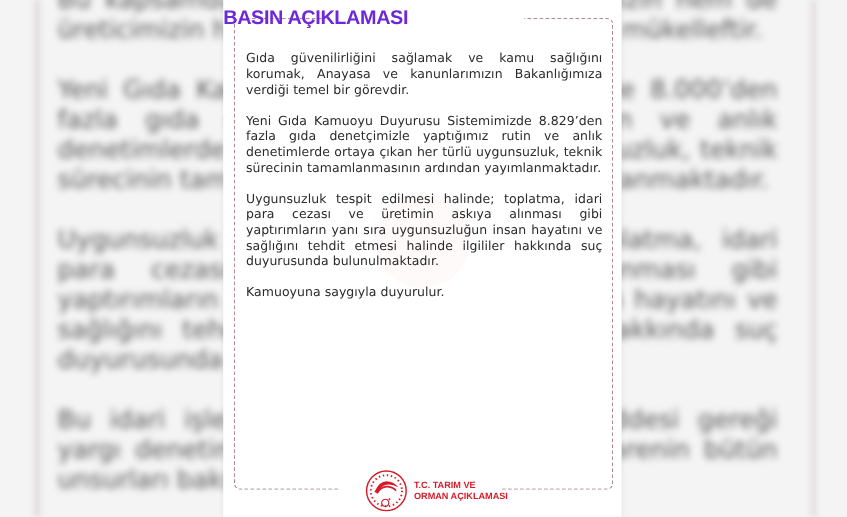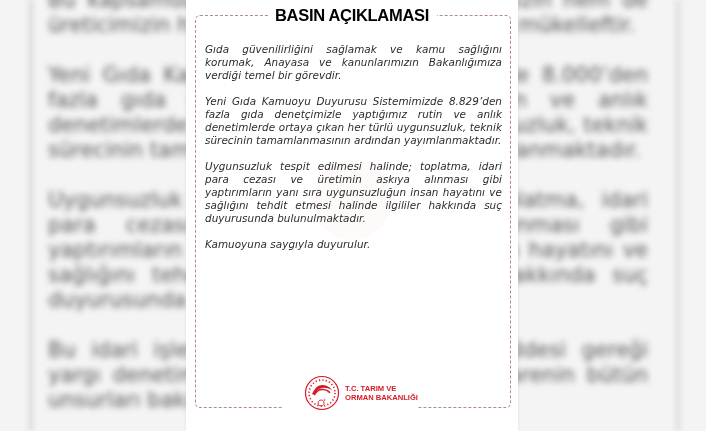--- a/index.html
+++ b/index.html
@@ -41,37 +41,37 @@
   }
   .title-gap {
     position: absolute; left: 83px; top: 10px; width: 168px; height: 12px;
     background: #fff;
   }
   .logo-gap {
     position: absolute; left: 96px; top: 402px; width: 136px; height: 12px;
     background: #fff;
   }
   .title {
-    position: absolute; left: 0; top: 6px; width: 332px; text-align: center;
+    position: absolute; left: 0; top: 6px; width: 332px; 
     font-family: "Liberation Sans", sans-serif; font-weight: bold;
-    font-size: 16.5px; color: #000000; letter-spacing: -0.3px;
+    font-size: 16.5px; color: #6d28d9; letter-spacing: -0.3px;
   }
   .body {
     position: absolute; left: 19px; top: 43px; width: 297px;
     font-size: 10.4px; line-height: 13px; color: #2b2b2b;
     text-align: justify; text-align-last: left;
     letter-spacing: 0.05px;
   }
-  .body p { margin: 0 0 13px 0; font-style: italic; }
+  .body p { margin: 0 0 13px 0; }
   .watermark {
     position: absolute; left: 126px; top: 160px; width: 80px; height: 80px;
     border-radius: 50%; background: rgba(213, 27, 39, 0.025);
   }
   .logo {
-    position: absolute; left: 118px; top: 373px; height: 40px;
+    position: absolute; left: 118px; top: 389px; height: 40px;
     display: flex; align-items: center;
   }
   .logo-emblem { width: 36px; height: 36px; }
   .logo-text {
     margin-left: 5px; font-family: "Liberation Sans", sans-serif;
     font-weight: bold; font-size: 7.6px; line-height: 9px; color: #d51b27;
   }
 </style>
 </head>
 <body>
@@ -107,16 +107,16 @@
     <svg class="logo-emblem" viewBox="0 0 36 36">
       <circle cx="18" cy="18" r="16.5" fill="#fff" stroke="#d51b27" stroke-width="1.2"></circle>
       <circle cx="18" cy="18" r="13" fill="none" stroke="#d51b27" stroke-width="1.6" stroke-dasharray="1.2 2.2"></circle>
       <path d="M8 19 Q12 10 18 10 Q24 10 28 15 Q22 12 18 13 Q13 14 11 20 Z" fill="#d51b27"></path>
       <path d="M10 20 Q14 14 19 14.5 Q24 15 26 18" fill="none" stroke="#d51b27" stroke-width="1.4"></path>
       <path d="M17 25 a3 3 0 1 0 0.1 0" fill="none" stroke="#d51b27" stroke-width="0.9"></path>
       <circle cx="20.5" cy="25" r="0.8" fill="#d51b27"></circle>
     </svg>
     <div class="logo-text">
       <div>T.C. TARIM VE</div>
-      <div>ORMAN BAKANLIĞI</div>
+      <div>ORMAN AÇIKLAMASI</div>
     </div>
   </div>
 </div>
 
 </body></html>

